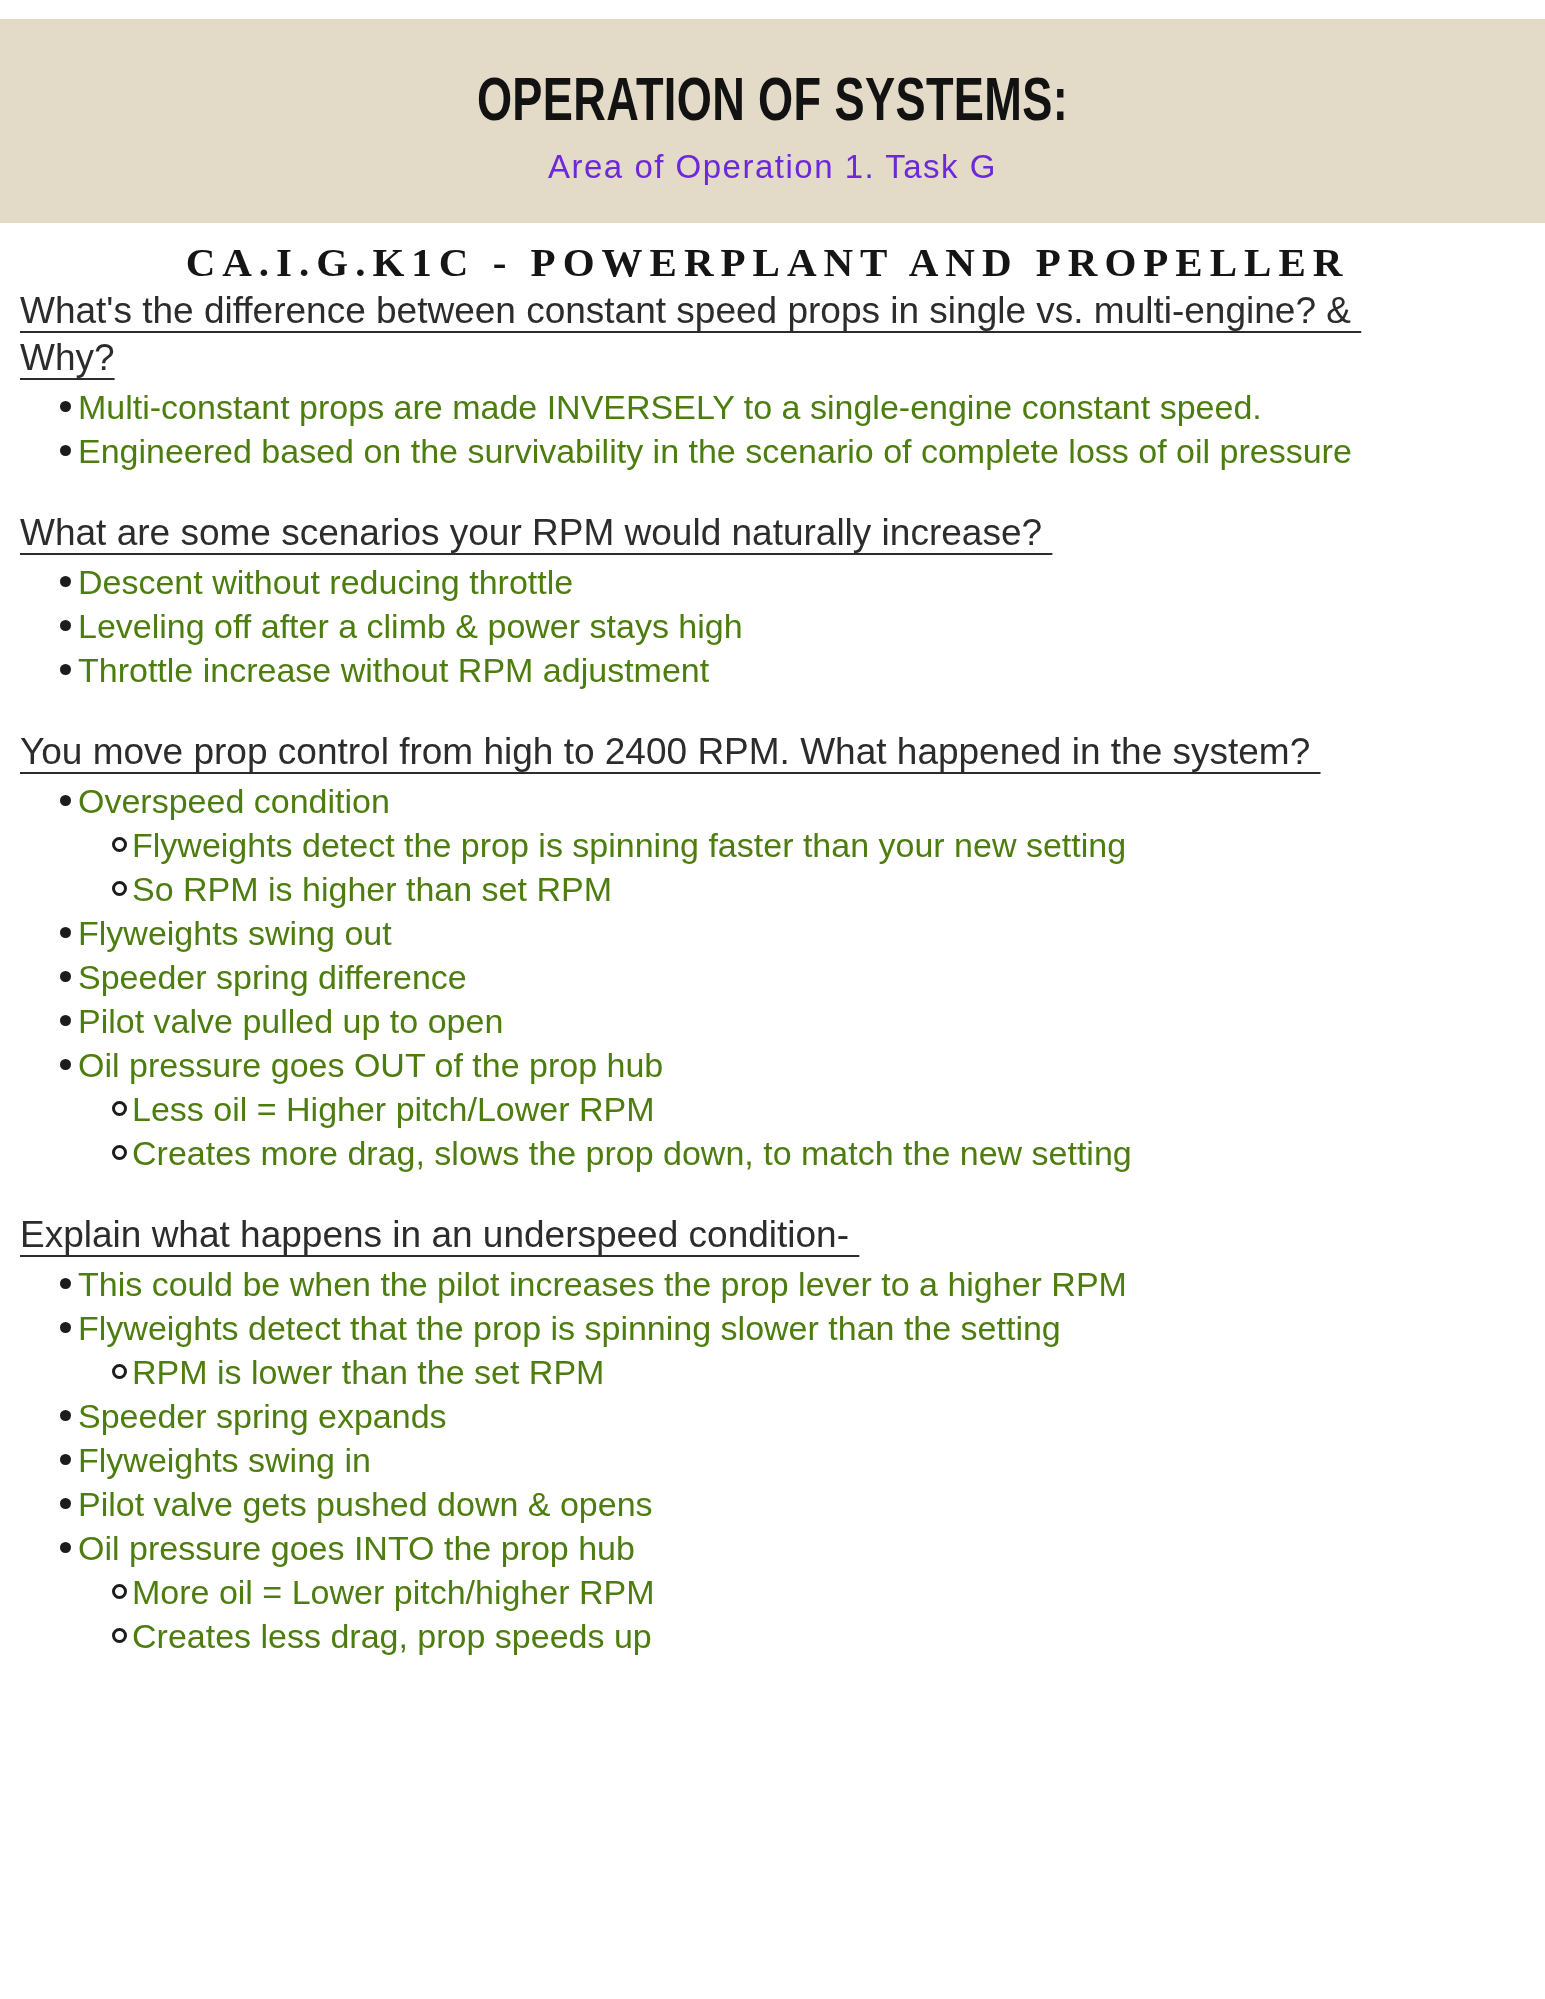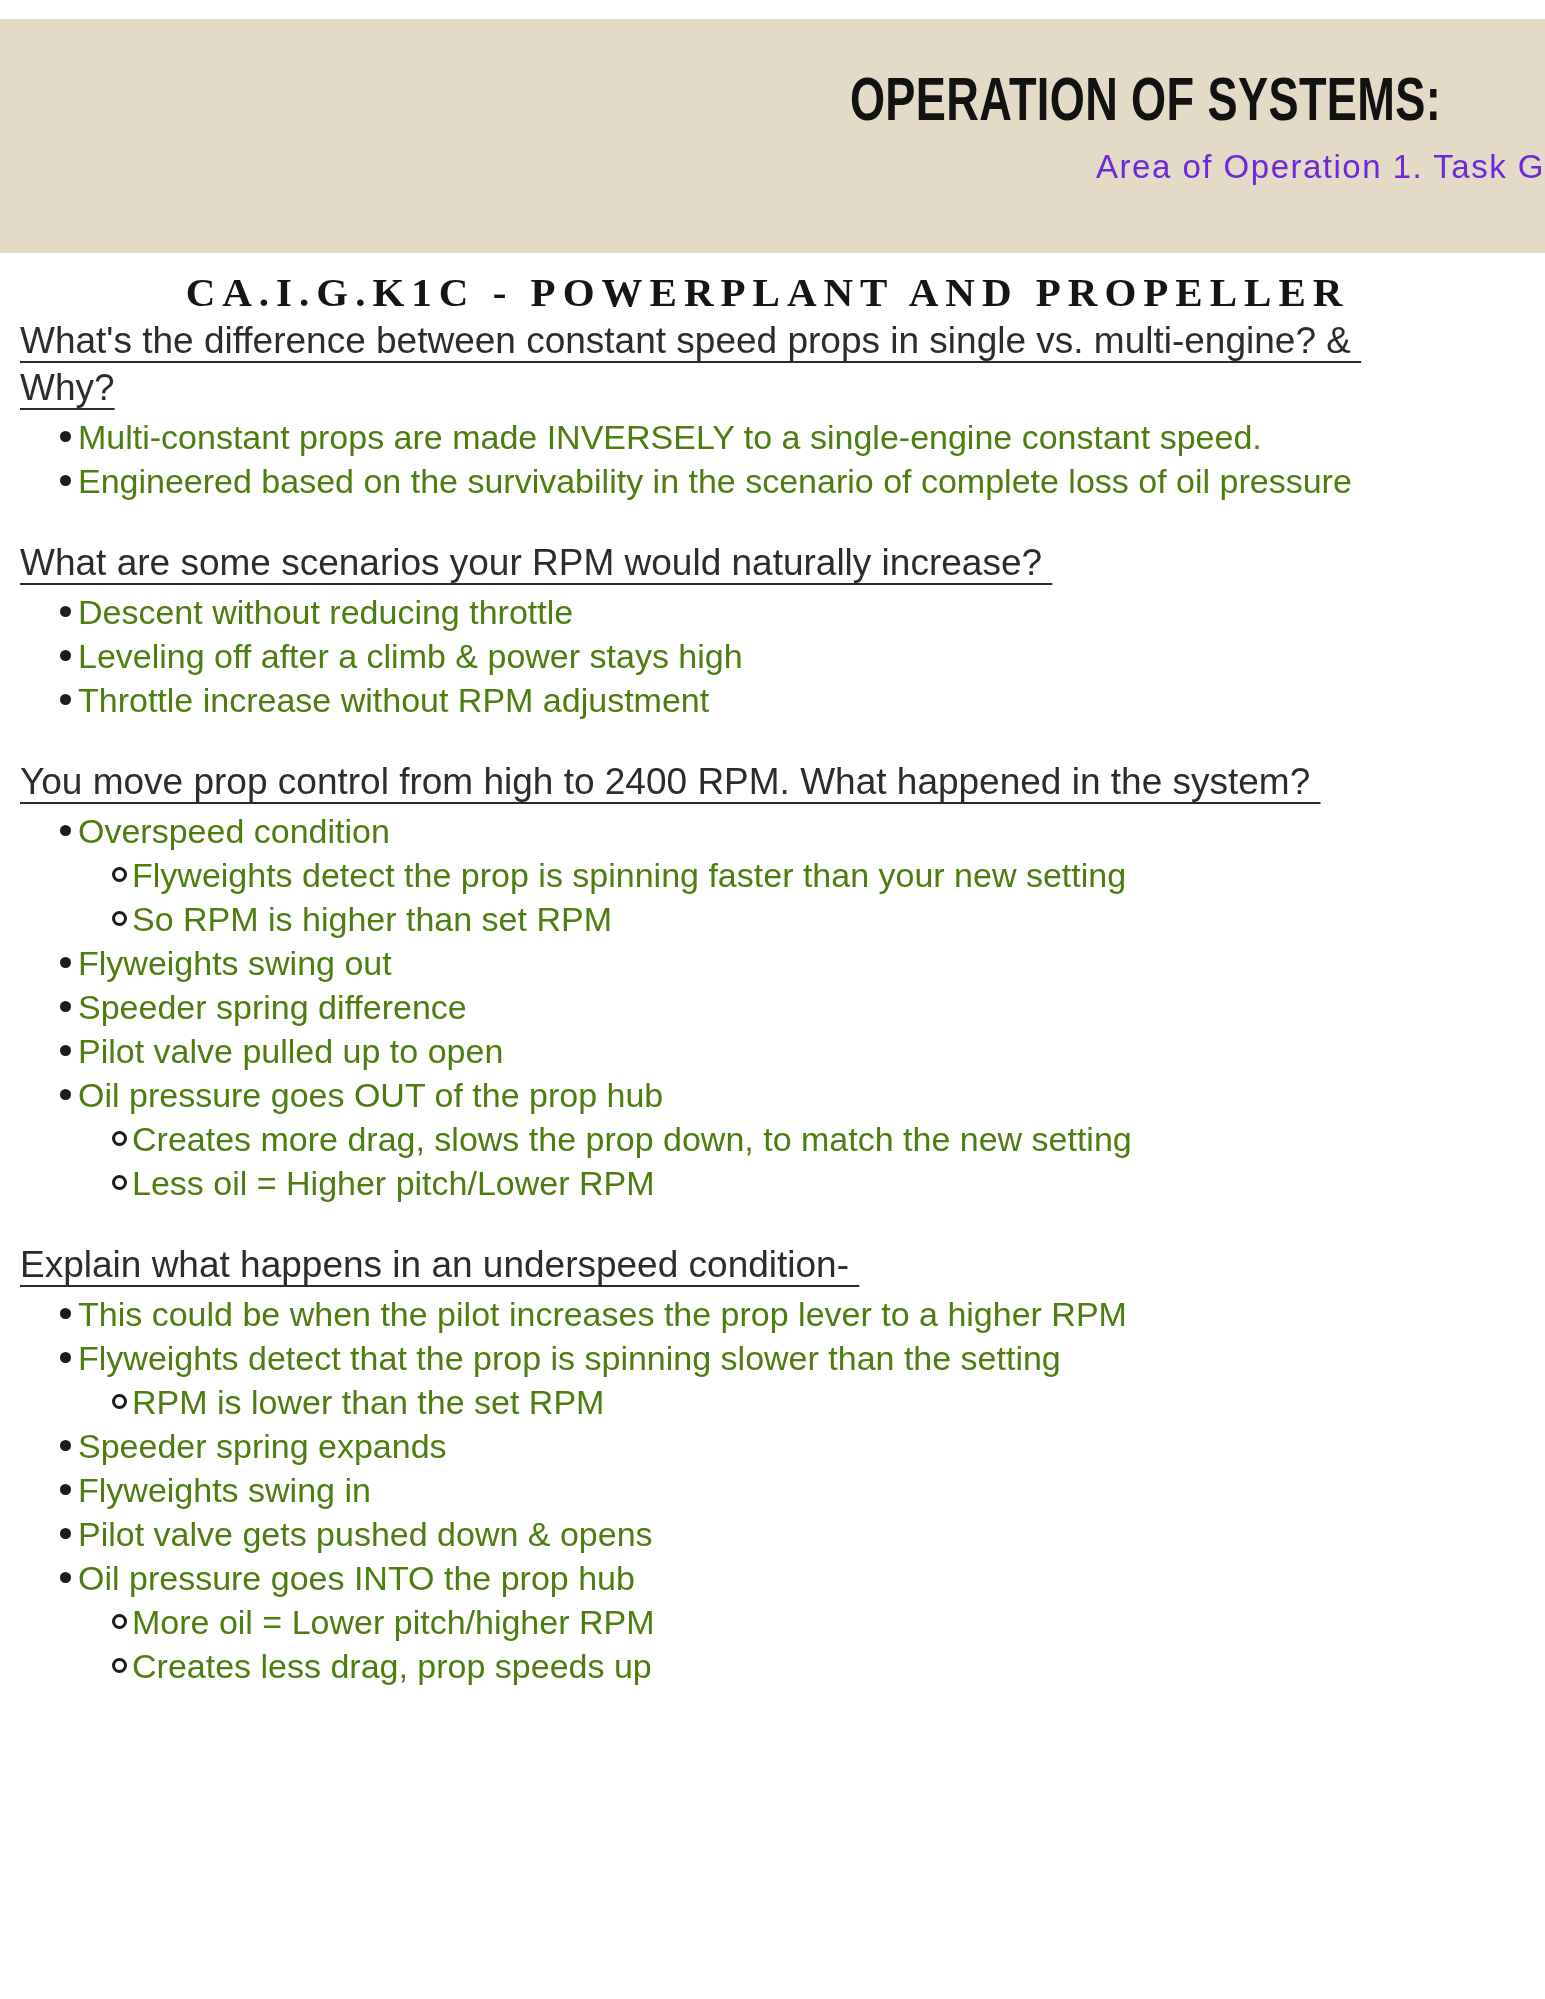--- a/index.html
+++ b/index.html
@@ -10,23 +10,23 @@
   body {
     width: 1545px;
     height: 1999px;
     overflow: hidden;
     font-family: "Liberation Sans", sans-serif;
     color: #2d2d2d;
     -webkit-font-smoothing: antialiased;
   }
   .band {
     margin-top: 19px;
-    height: 234px;
+    height: 204px;
     background: #e3dac7;
-    text-align: right;
+    text-align: center;
     box-sizing: border-box;
     padding-top: 48px;
   }
   .band-title {
     margin: 0;
     line-height: 1.08;
   }
   .band-title-inner {
     display: inline-block;
     font-size: 61px;
@@ -147,22 +147,22 @@
     <section class="qa">
       <h3 class="question">You move prop control from high to 2400 RPM. What happened in the system?&nbsp;</h3>
       <ul class="list">
         <li class="li l1"><span class="marker dot"></span><span>Overspeed condition</span></li>
         <li class="li l2"><span class="marker ring"></span><span>Flyweights detect the prop is spinning faster than your new setting</span></li>
         <li class="li l2"><span class="marker ring"></span><span>So RPM is higher than set RPM</span></li>
         <li class="li l1"><span class="marker dot"></span><span>Flyweights swing out</span></li>
         <li class="li l1"><span class="marker dot"></span><span>Speeder spring difference</span></li>
         <li class="li l1"><span class="marker dot"></span><span>Pilot valve pulled up to open</span></li>
         <li class="li l1"><span class="marker dot"></span><span>Oil pressure goes OUT of the prop hub</span></li>
+        <li class="li l2"><span class="marker ring"></span><span>Less oil = Higher pitch/Lower RPM</span></li>
         <li class="li l2"><span class="marker ring"></span><span>Creates more drag, slows the prop down, to match the new setting</span></li>
-        <li class="li l2"><span class="marker ring"></span><span>Less oil = Higher pitch/Lower RPM</span></li>
       </ul>
     </section>
 
     <section class="qa">
       <h3 class="question">Explain what happens in an underspeed condition-&nbsp;</h3>
       <ul class="list">
         <li class="li l1"><span class="marker dot"></span><span>This could be when the pilot increases the prop lever to a higher RPM</span></li>
         <li class="li l1"><span class="marker dot"></span><span>Flyweights detect that the prop is spinning slower than the setting</span></li>
         <li class="li l2"><span class="marker ring"></span><span>RPM is lower than the set RPM</span></li>
         <li class="li l1"><span class="marker dot"></span><span>Speeder spring expands</span></li>

